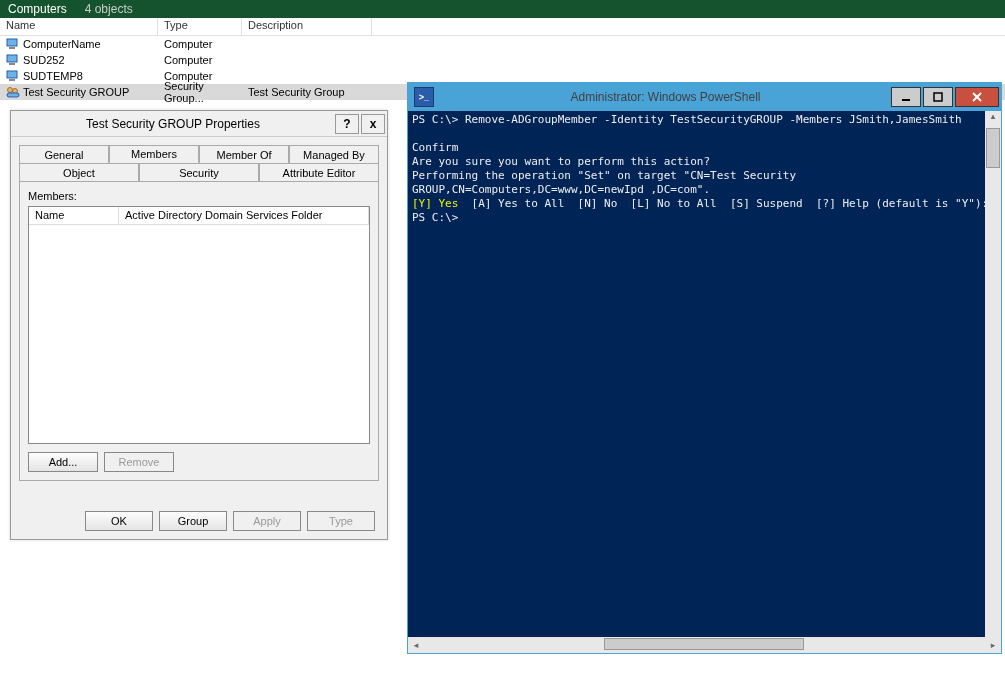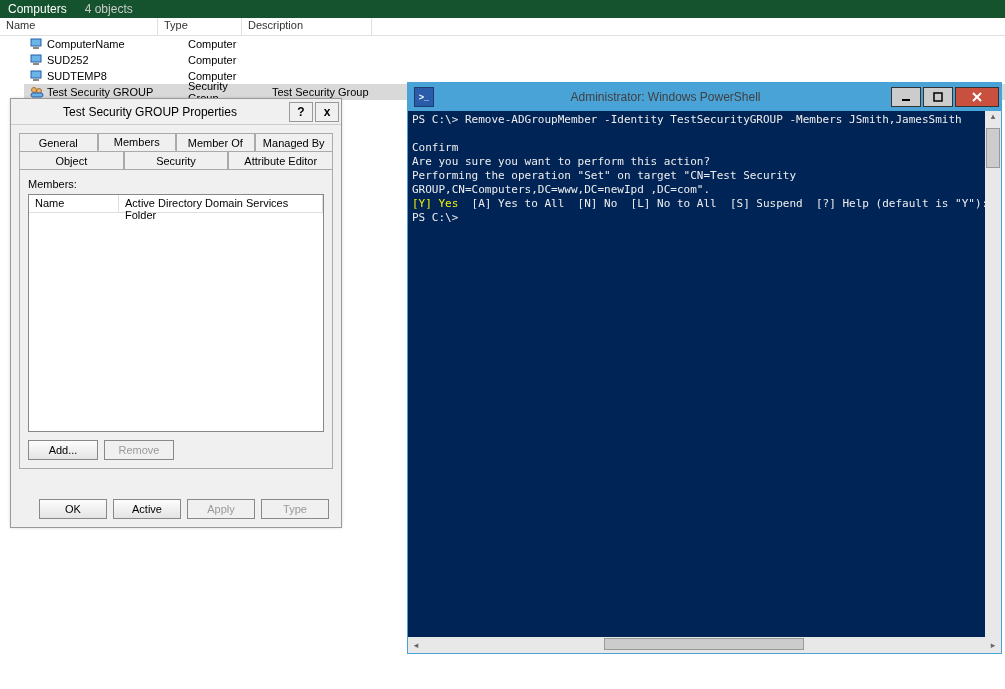--- a/index.html
+++ b/index.html
@@ -9,31 +9,31 @@
 .title-bar { background: #14532d; color: #fff; padding: 2px 8px; font-size: 12px; height: 18px; display: flex; align-items: center; }
 .title-bar .count { color: #ccc; margin-left: 18px; }
 
 
 .list-view { background: #fff; }
 .list-header { display: flex; border-bottom: 1px solid #e0e0e0; height: 18px; }
 .list-header .col { padding: 1px 6px; border-right: 1px solid #e0e0e0; font-size: 11px; color: #333; }
 .col-name { width: 158px; }
 .col-type { width: 84px; }
 .col-desc { width: 130px; }
-.list-row { display: flex; height: 16px; align-items: center; margin-left: 24px; }
+.list-row { display: flex; height: 16px; align-items: center; }
 .list-row.selected { background: #d9d9d9; }
 .list-row .cell { padding: 0 6px; font-size: 11px; display: flex; align-items: center; }
 .list-row .cell-name { width: 158px; }
 .list-row .cell-type { width: 84px; }
 .list-row .cell-desc { width: 130px; }
 .icon-computer { width: 14px; height: 12px; margin-right: 3px; display: inline-block; }
 .icon-group { width: 14px; height: 12px; margin-right: 3px; display: inline-block; }
 
 
-.dialog { position: absolute; left: 10px; top: 98px; width: 332px; height: 430px; background: #f0f0f0; border: 1px solid #999; box-shadow: 0 0 3px rgba(0,0,0,0.15); }
+.dialog { position: absolute; left: 10px; top: 110px; width: 378px; height: 430px; background: #f0f0f0; border: 1px solid #999; box-shadow: 0 0 3px rgba(0,0,0,0.15); }
 .dialog-title { display: flex; align-items: center; height: 26px; border-bottom: 1px solid #ccc; }
 .dialog-title-text { flex: 1; text-align: center; font-size: 12px; }
 .dialog-title-btns { display: flex; }
 .dialog-title-btn { width: 24px; height: 20px; border: 1px solid #999; background: #f0f0f0; display: flex; align-items: center; justify-content: center; font-size: 12px; font-weight: bold; cursor: pointer; margin-right: 2px; }
 
 .tabs { padding: 8px 8px 0 8px; }
 .tab-row { display: flex; }
 .tab { border: 1px solid #aaa; background: #f0f0f0; font-size: 11px; height: 18px; display: flex; align-items: center; justify-content: center; cursor: pointer; border-bottom: none; position: relative; }
 .tab-row.row1 .tab { flex: 1; }
 .tab-row.row2 .tab { flex: 1; }
@@ -175,21 +175,21 @@
         <div class="mcol mcol-folder">Active Directory Domain Services Folder</div>
       </div>
     </div>
     <div class="member-actions">
       <div class="btn gradient">Add...</div>
       <div class="btn disabled">Remove</div>
     </div>
   </div>
   <div class="dialog-footer">
     <div class="btn gradient">OK</div>
-    <div class="btn gradient">Active</div>
+    <div class="btn gradient">Group</div>
     <div class="btn disabled">Apply</div>
     <div class="btn disabled">Type</div>
   </div>
 </div>
 
 <div class="ps-window">
   <div class="ps-titlebar">
     <div class="ps-icon">&gt;_</div>
     <div class="ps-title">Administrator: Windows PowerShell</div>
     <div class="ps-btns">

